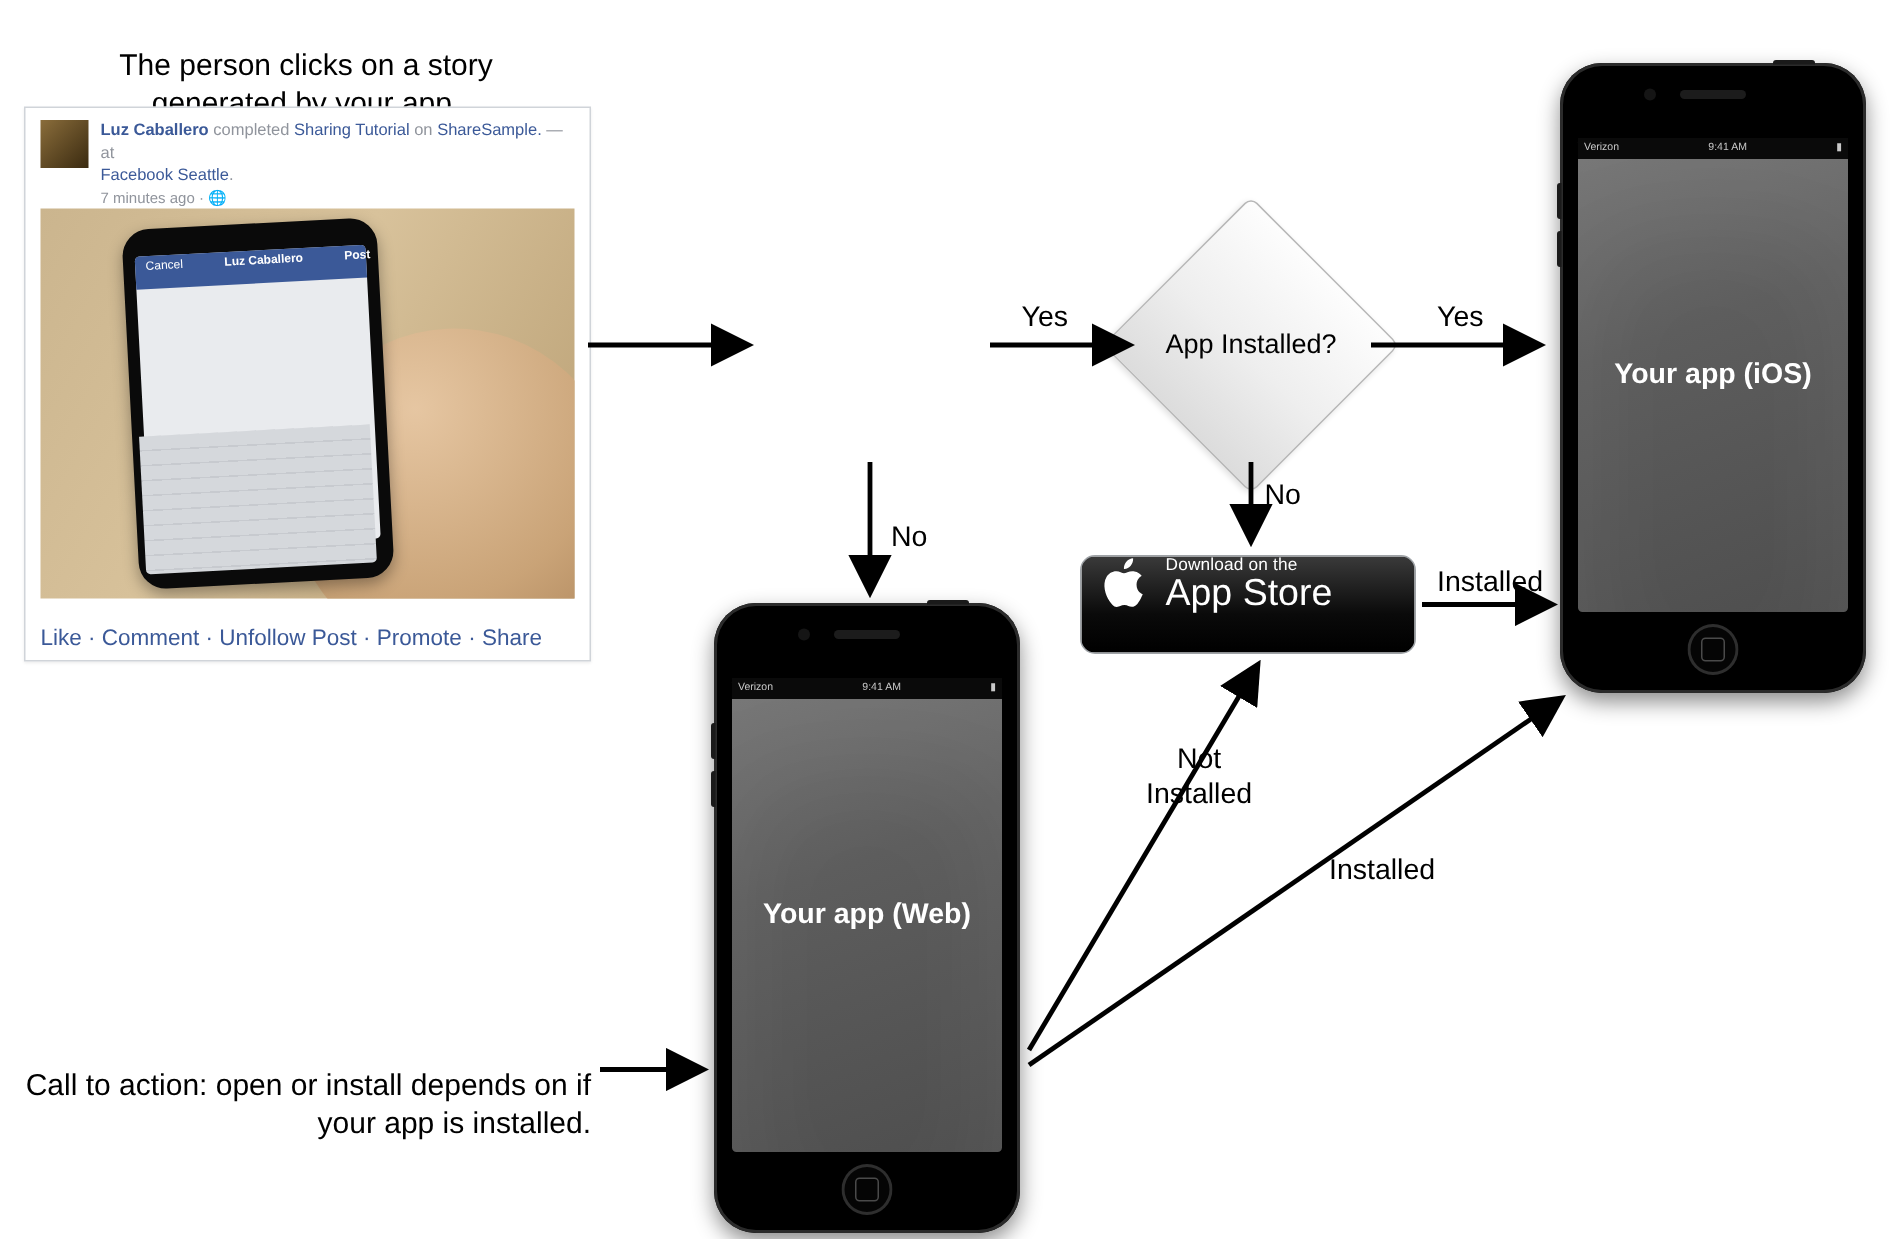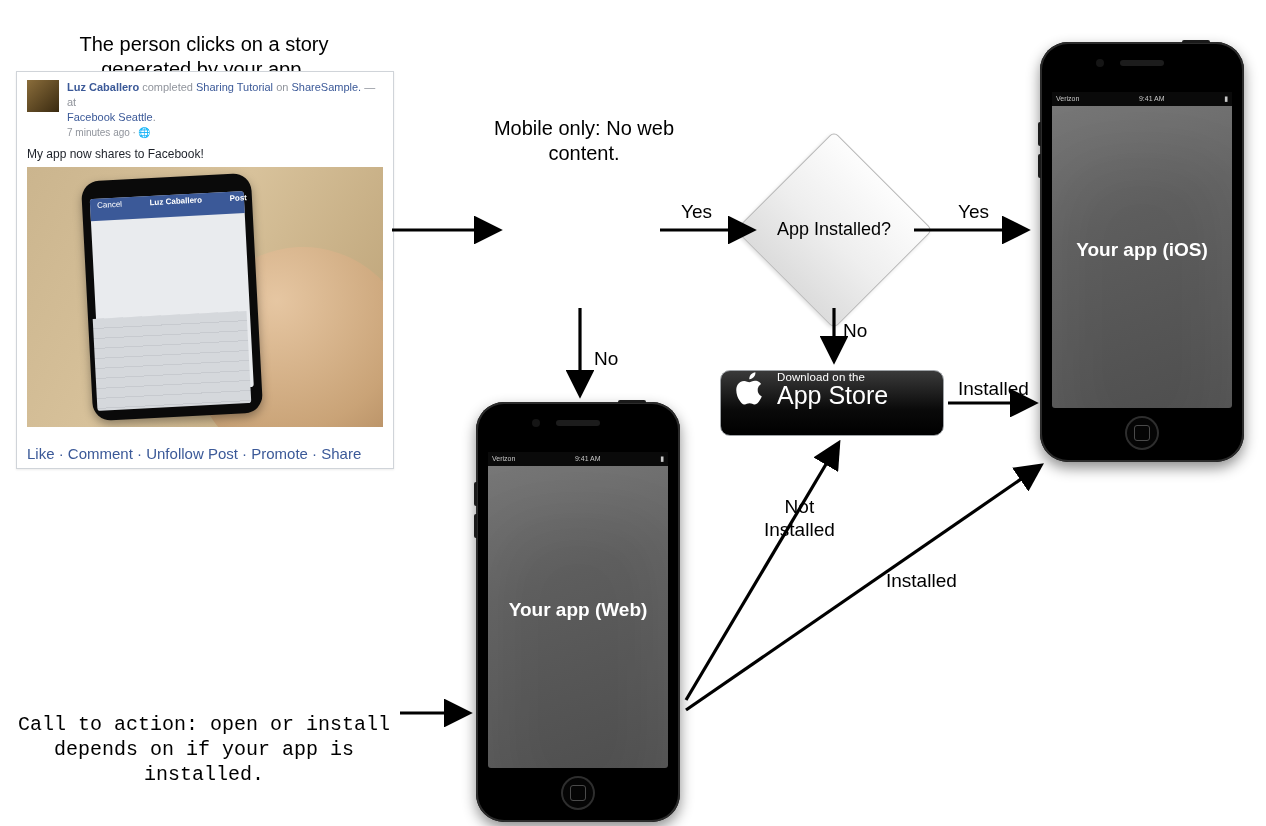--- a/index.html
+++ b/index.html
@@ -18,22 +18,21 @@
     height: 826px;
   }
   .caption {
     position: absolute;
     text-align: center;
     font-size: 20px;
     line-height: 1.25;
     margin-top: 24px;
   }
   .caption.right {
-    text-align: center;
-    font-family: Liberation Mono, monospace;
+    text-align: right;
   }
 
   
   .fb-card {
     position: absolute;
     left: 16px;
     top: 71px;
     width: 356px;
     background: #fff;
     border: 1px solid #d0d4d9;
@@ -285,21 +284,20 @@
     font-size:19px;
   }
 </style>
 </head>
 <body>
 
 <div class="stage">
 
   <div class="caption" style="left:44px; top:8px; width:320px;">The person clicks on a story generated by your app.</div>
 
-  <div class="caption" style="left:484px; top:92px; width:200px;">Mobile only: No web content.</div>
 
   <div class="caption right" style="left:14px; top:688px; width:380px;">Call to action: open or install depends on if your app is installed.</div>
 
   <div class="fb-card">
     <div class="fb-header">
       <div class="fb-avatar"></div>
       <div class="fb-meta">
         <div>
           <span class="name">Luz Caballero</span>
           <span class="grey">completed</span>
@@ -309,21 +307,20 @@
           <span class="grey">— at</span>
         </div>
         <div>
           <span>Facebook Seattle</span><span class="grey">.</span>
         </div>
         <div class="fb-time">
           <span>7 minutes ago</span> · 🌐
         </div>
       </div>
     </div>
-    <div class="fb-body">My app now shares to Facebook!</div>
     <div class="fb-photo">
       <div class="hand"></div>
       <div class="miniphone"></div>
       <div class="kbd"></div>
 
       <div style="position:absolute;left:70px;top:30px;width:150px;transform:rotate(-3deg);display:flex;justify-content:space-between;font-size:8px;color:#fff;">
         <span>Cancel</span>
         <span style="font-weight:600;">Luz Caballero</span>
         <span style="font-weight:600;">Post</span>
       </div>

